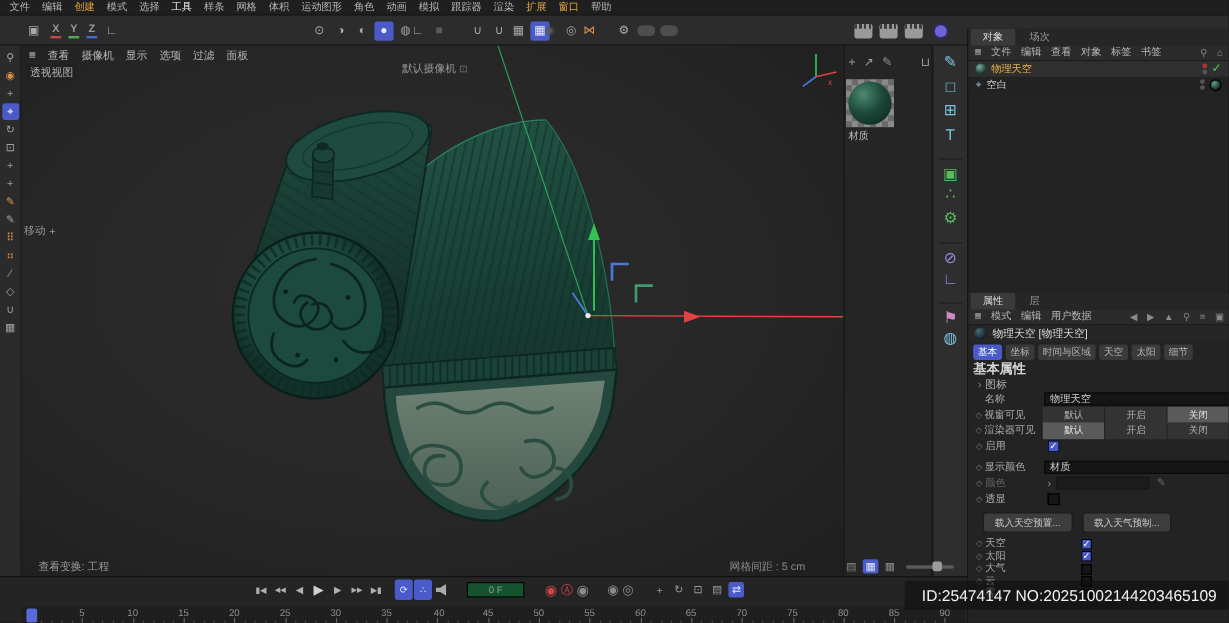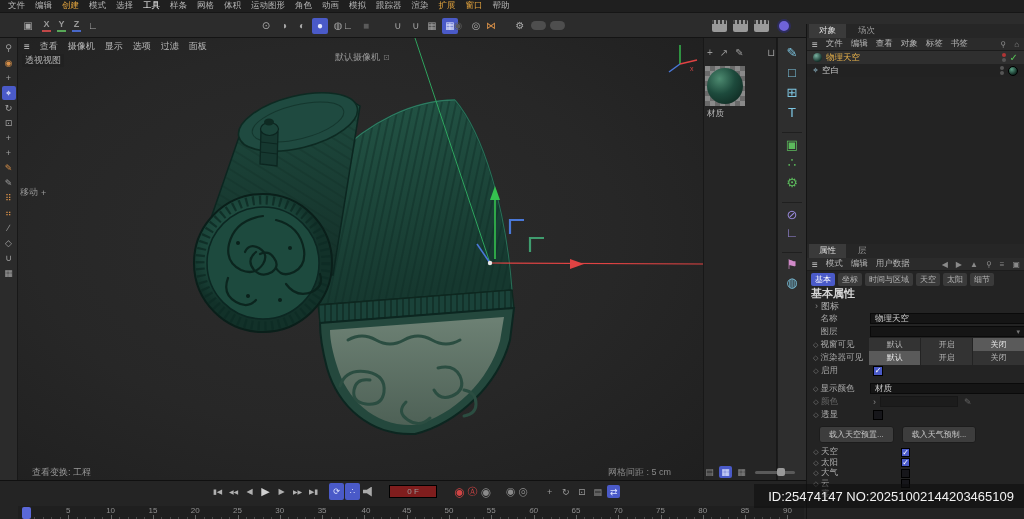--- a/index.html
+++ b/index.html
@@ -149,21 +149,21 @@
   
   .bottombar { position:absolute; left:0; top:480px; width:806px; height:39px; background:#242424;
                border-top:1px solid #101010; z-index:5; }
   .transport { position:absolute; left:210px; top:2px; display:flex; align-items:center; gap:1px; }
   .tbtn { width:15px; height:17px; display:flex; align-items:center; justify-content:center;
           color:#b0b0b0; font-size:8px; border-radius:2px; }
   .tbtn.play { font-size:11px; color:#d0d0d0; }
   .tbtn.blue { background:#4a5ac8; color:#e0e6ff; }
   .speaker { width:11px; height:10px; background:#aaa; margin-left:2px;
              clip-path:polygon(0 32%, 35% 32%, 80% 0, 80% 100%, 35% 68%, 0 68%); }
-  .framefield { width:48px; height:13px; background:#7f1d1d; border:1px solid #000; color:#999;
+  .framefield { width:48px; height:13px; background:#14532d; border:1px solid #000; color:#999;
                 font-size:8px; display:flex; align-items:center; justify-content:center; margin-left:14px; }
   .recgrp { display:flex; align-items:center; gap:3px; margin-left:16px; }
   .rec { font-size:12px; color:#8a8a8a; }
   .rec.red { color:#d04545; }
   .rec.a { font-size:10px; }
   .smallgrp { display:flex; align-items:center; gap:3px; margin-left:14px; }
   .sg { width:13px; height:13px; display:flex; align-items:center; justify-content:center; color:#999; font-size:9px; border-radius:2px; }
   .sg.blue { background:#4a5ac8; color:#e0e6ff; }
 
   .ruler { position:absolute; left:18px; top:25px; width:786px; height:14px; background:#1f1f1f; }
@@ -506,44 +506,43 @@
             <span>用户数据</span>
           </span>
         <span class="spacer"></span>
         <span class="mic">◀</span>
         <span class="mic">▶</span>
         <span class="mic">▲</span>
         <span class="mic">⚲</span>
         <span class="mic">≡</span>
         <span class="mic">▣</span>
       </div>
+      <div class="objrow">
+        <span class="obj-ico"></span>
+        <span>物理天空 [物理天空]</span>
+      </div>
       <div class="chips">
 
       <span class="chip active">基本</span>
           <span class="chip">坐标</span>
           <span class="chip">时间与区域</span>
           <span class="chip">天空</span>
           <span class="chip">太阳</span>
           <span class="chip">细节</span>
         </div>
       <div class="sect">基本属性</div>
       <div class="grouprow">
           <span>图标</span>
         </div>
 
       <div class="attr-rows">
         <div class="arow">
           <span class="dia"></span>
           <span class="albl">名称</span>
           <span class="afield">物理天空</span>
-        </div>
-        <div class="arow">
-          <span class="dia"></span>
-          <span class="albl">图层</span>
-          <span class="afield drop"></span>
         </div>
         <div class="arow">
           <span class="dia d"></span>
           <span class="albl">视窗可见</span>
           <span class="tri">默认</span>
           <span class="tri">开启</span>
           <span class="tri active">关闭</span>
         </div>
         <div class="arow">
           <span class="dia d"></span>

